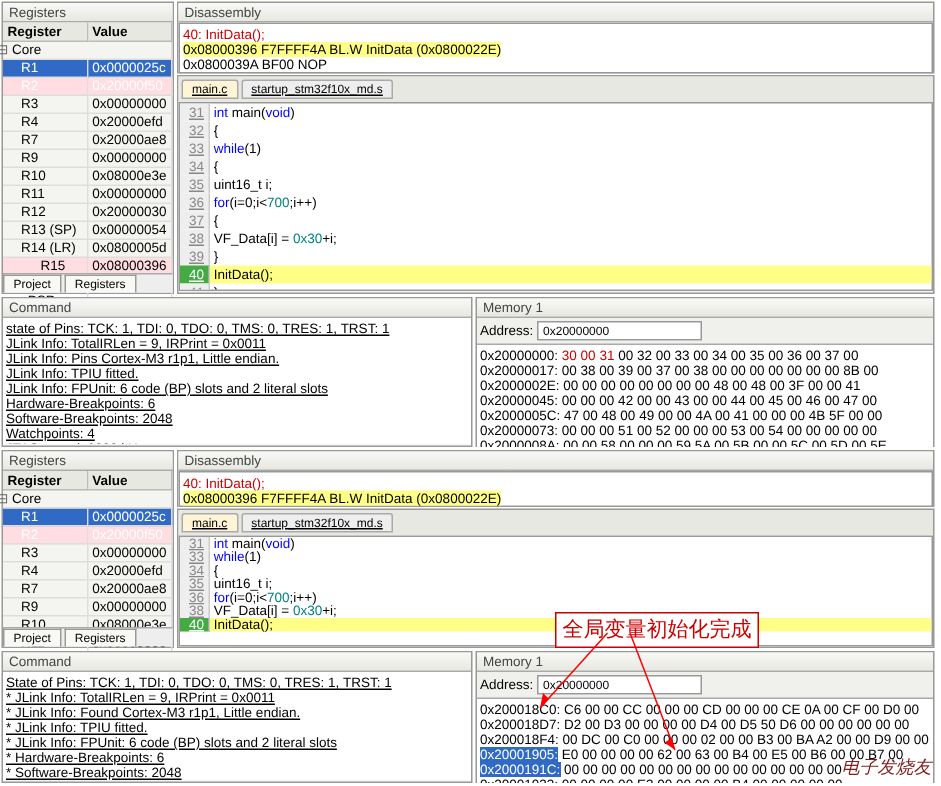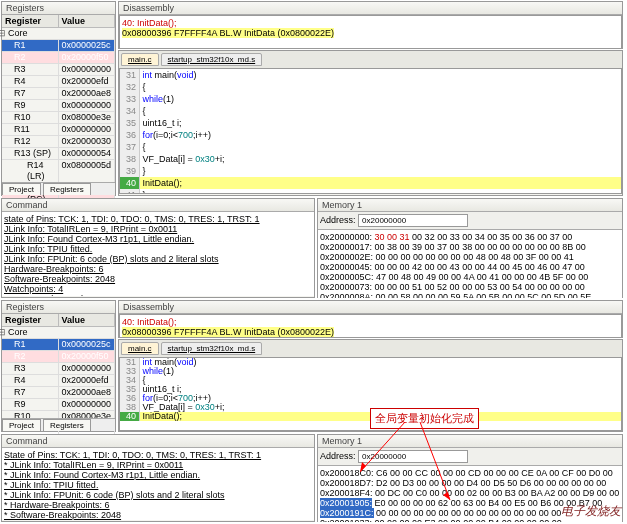--- a/index.html
+++ b/index.html
@@ -9,34 +9,34 @@
 .grid{display:grid;grid-template-columns:50% 50%;font-size:9px;}
 .grid-head{background:#e8e8e2;border-bottom:1px solid #bbb;border-right:1px solid #bbb;padding:1px 3px;font-weight:bold;}
 .grid-cell{border-bottom:1px solid #ddd;border-right:1px solid #ddd;padding:0 3px;line-height:11px;}
 .sel{background:#316ac5;color:#fff;}
 .pink{background:#ffdde0;}
 .tree-node{padding-left:6px;position:relative;}
 .tree-node:before{content:"⊟";position:absolute;left:-4px;color:#666;}
 .tabs{display:flex;border-top:1px solid #aaa;background:#eee;position:absolute;bottom:0;left:0;right:0;}
 .tab{border:1px solid #999;border-bottom:none;padding:1px 6px;background:#f8f8f4;margin-right:2px;font-size:8px;}
 .code-area{background:#fff;border:1px solid #999;font-family:Consolas,monospace;font-size:9px;line-height:12px;overflow:hidden;}
-.gutter{display:inline-block;width:20px;background:#eee;color:#888;text-align:right;padding-right:3px;border-right:1px solid #ccc;}
+.gutter{display:inline-block;width:20px;background:#eee;color:#888;text-align:right;padding-right:3px;border-right:1px solid #ccc;text-decoration:underline;}
 .kw{color:#0000ff;}
 .num{color:#008080;}
 .file-tabs{display:flex;gap:2px;padding:2px;background:#e8e8e2;}
 .file-tab{border:1px solid #aaa;padding:1px 6px;background:#fff4d6;border-radius:2px 2px 0 0;font-size:8px;text-decoration:underline;}
 .file-tab.inactive{background:#eee;}
 .disasm{background:#fff;font-family:Consolas,monospace;font-size:8px;padding:2px;border:1px solid #999;}
 .mem-addr{color:#000;font-family:Consolas,monospace;font-size:8px;white-space:pre;line-height:10px;}
 .red{color:#c00;}
 .cmd-text{font-family:Consolas,monospace;font-size:8px;padding:2px;background:#fff;text-decoration:underline;}
 .addr-bar{padding:2px;background:#f0f0ec;border-bottom:1px solid #aaa;}
 .addr-input{border:1px solid #999;padding:1px 3px;font-size:8px;width:110px;}
 .arrow-line{position:absolute;pointer-events:none;}
-.callout{position:absolute;background:#fff;border:1px solid #c00;padding:2px 4px;font-size:11px;color:#c00;}
+.callout{position:absolute;background:#fff;border:1px solid #c00;padding:2px 4px;font-size:14px;color:#c00;}
 </style>
 </head>
 <body>
 
 <div class="panel" style="left:1px;top:1px;width:115px;height:195px;">
  <div class="title-bar">Registers</div>
  <div class="grid">
   <div class="grid-head">Register</div>
   <div class="grid-head">Value</div>
   <div class="grid-cell tree-node" style="grid-column:1/3">Core</div>
@@ -76,21 +76,21 @@
       </div>
       <div class="grid">
         <div class="grid-cell " style="padding-left:12px">R12</div>
         <div class="grid-cell ">0x20000030</div>
       </div>
       <div class="grid">
         <div class="grid-cell " style="padding-left:12px">R13 (SP)</div>
         <div class="grid-cell ">0x00000054</div>
       </div>
       <div class="grid">
-        <div class="grid-cell " style="padding-left:25px">R14 (LR)</div>
+        <div class="grid-cell " style="padding-left:12px">R14 (LR)</div>
         <div class="grid-cell ">0x0800005d</div>
       </div>
       <div class="grid">
         <div class="grid-cell  pink" style="padding-left:25px">R15 (PC)</div>
         <div class="grid-cell  pink">0x08000396</div>
       </div>
       <div class="grid">
         <div class="grid-cell " style="padding-left:12px">xPSR</div>
         <div class="grid-cell "></div>
       </div>
@@ -107,20 +107,21 @@
   <div class="tab">Project</div>
   <div class="tab">Registers</div>
  </div>
 </div>
 
 <div class="panel" style="left:118px;top:1px;width:505px;height:48px;">
  <div class="title-bar">Disassembly</div>
  <div class="disasm" style="height:34px;">
   <div class="red">    40:            InitData();</div>
   <div><span style="background:#ff8;">0x08000396  F7FFFF4A  BL.W     InitData (0x0800022E)</span></div>
+  <div>0x0800039A  BF00      NOP</div>
  </div>
 </div>
 
 <div class="panel" style="left:118px;top:50px;width:505px;height:146px;">
  <div class="file-tabs">
   <div class="file-tab">main.c</div>
   <div class="file-tab inactive">startup_stm32f10x_md.s</div>
  </div>
  <div class="code-area" style="height:126px;">
   <div><span class="gutter">31</span> <span class="kw">int</span> main(<span class="kw">void</span>)</div>
@@ -135,21 +136,21 @@
   <div style="background:#ff8;"><span class="gutter" style="background:#4a4;color:#fff;">40</span>     InitData();</div>
   <div><span class="gutter">41</span>   }</div>
  </div>
 </div>
 
 <div class="panel" style="left:1px;top:198px;width:314px;height:100px;">
  <div class="title-bar">Command</div>
  <div class="cmd-text" id="cmd1" style="height:84px;overflow:hidden;">
       <div>state of Pins: TCK: 1, TDI: 0, TDO: 0, TMS: 0, TRES: 1, TRST: 1</div>
       <div>JLink Info: TotalIRLen = 9, IRPrint = 0x0011</div>
-      <div>JLink Info: Found Cortex-M3 r1p1, Little endian.</div>
+      <div>JLink Info: Pins Cortex-M3 r1p1, Little endian.</div>
       <div>JLink Info: TPIU fitted.</div>
       <div>JLink Info: FPUnit: 6 code (BP) slots and 2 literal slots</div>
       <div>Hardware-Breakpoints: 6</div>
       <div>Software-Breakpoints: 2048</div>
       <div>Watchpoints: 4</div>
       <div>JTAG speed: 2000 kHz</div>
     </div>
 </div>
 
 <div class="panel" style="left:317px;top:198px;width:306px;height:100px;">

